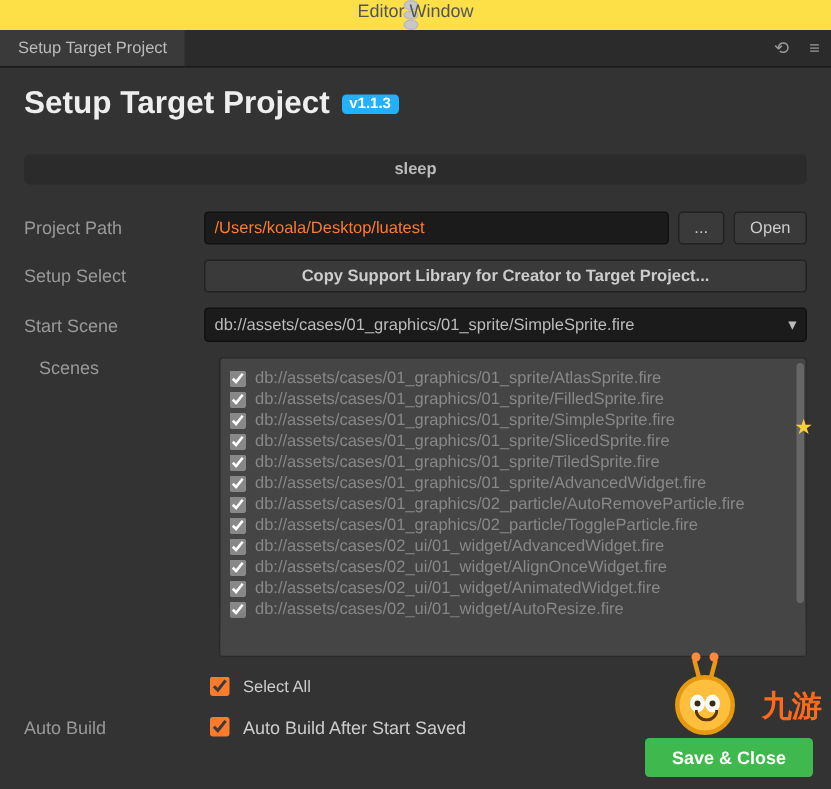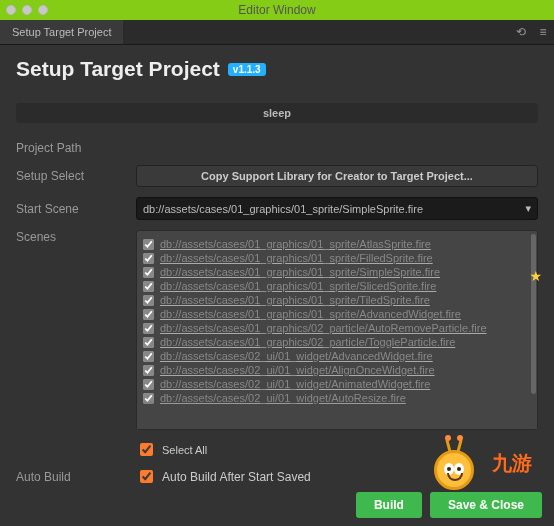--- a/index.html
+++ b/index.html
@@ -1,48 +1,48 @@
 <!DOCTYPE html>
 <html><head>
 <meta charset="utf-8">
 <style>
   * { box-sizing: border-box; font-family: -apple-system, Helvetica, Arial, sans-serif; }
   body { margin:0; background:#333; width:554px; height:526px; overflow:hidden; color:#aaa; font-size:12px; }
-  .mac-bar { height:20px; background:#84cc16; display:flex; align-items:center; padding:0 6px; position:relative; }
+  .mac-bar { height:20px; background:#fde047; display:flex; align-items:center; padding:0 6px; position:relative;flex-direction:column; }
   .traffic { width:10px; height:10px; border-radius:50%; background:#c8c8c8; margin-right:6px; border:1px solid #bbb; }
   .mac-title { position:absolute; left:0; right:0; text-align:center; font-size:12px; color:#555; }
   .tabrow { display:flex; align-items:center; background:#2b2b2b; border-bottom:1px solid #1a1a1a; }
   .tab { padding:6px 12px; background:#3a3a3a; color:#bbb; font-size:11px; }
   .tabrow .spacer { flex:1; }
   .tabicon { width:22px; text-align:center; color:#999; font-size:12px; }
   .container { padding:12px 16px 10px 16px; }
   .title-row { display:flex; align-items:center; gap:8px; }
   .title { color:#eee; font-weight:600; font-size:21px; }
   .badge { background:#22b0ff; color:#fff; border-radius:3px; padding:1px 5px; font-size:10px; font-weight:600; }
   .sub-bar { margin-top:22px; background:#2b2b2b; border-radius:4px; height:20px; display:flex; align-items:center; justify-content:center; color:#bbb; font-weight:600; font-size:11px; }
   .form { margin-top:18px; }
   .row { display:flex; align-items:center; margin-bottom:10px; }
   .label { width:120px; color:#999; font-size:12px; }
   .ctrl { flex:1; display:flex; gap:6px; }
   input.text { flex:1; background:#1b1b1b; border:1px solid #111; border-radius:3px; padding:4px 6px; color:#ff7b2b; font-size:11px; }
   .btn { background:#3a3a3a; border:1px solid #222; color:#ccc; border-radius:3px; padding:4px 10px; font-size:11px; }
   .btn.wide { flex:1; text-align:center; font-weight:600; }
   .select { flex:1; background:#1b1b1b; border:1px solid #111; border-radius:3px; padding:4px 6px; color:#bbb; font-size:11px; display:flex; justify-content:space-between; align-items:center; }
   .list-wrap { flex:1; position:relative; }
-  .list { background:#454545; border:1px solid #2a2a2a; border-radius:3px; height:200px; overflow:hidden; padding:6px 4px;text-decoration:underline; }
+  .list { background:#454545; border:1px solid #2a2a2a; border-radius:3px; height:200px; overflow:hidden; padding:6px 4px; }
   .item { display:flex; align-items:center; gap:6px; padding:1px 2px; font-size:11px; color:#888; white-space:nowrap; }
   .item input[type=checkbox]{ width:11px; height:11px; accent-color:#888; margin:0; }
   .fade-bottom { position:absolute; left:1px; right:1px; bottom:1px; height:30px; background:linear-gradient(to bottom, rgba(69,69,69,0), #454545); pointer-events:none; }
   .star { position:absolute; right:-4px; top:38px; color:#ffcf3a; font-size:14px; }
   .scrollbar { position:absolute; right:2px; top:4px; width:5px; height:160px; background:#666; border-radius:3px; }
   .check-row { display:flex; align-items:center; gap:6px; margin-left:120px; margin-bottom:8px; color:#ccc; font-size:11px; }
   .check-row input { accent-color:#ff7b2b; width:13px; height:13px; }
   .bottom { position:absolute; bottom:8px; right:12px; display:flex; gap:8px; }
   .btn-g { background:#3fb94d; color:#fff; border:none; border-radius:3px; padding:6px 18px; font-size:12px; font-weight:600; }
-  .logo { position:absolute; right:22px; bottom:36px; display:flex; align-items:flex-start; gap:18px; }
+  .logo { position:absolute; right:6px; bottom:36px; display:flex; align-items:center; gap:18px; }
   .logo-face { width:40px; height:40px; border-radius:50%; background:#ffbf3c; border:3px solid #e59a12; position:relative; }
   .eye { position:absolute; width:10px; height:12px; background:#fff; border-radius:50%; top:10px; }
   .eye.l{left:7px;} .eye.r{right:7px;}
   .pupil { width:4px; height:4px; background:#3a2a10; border-radius:50%; position:absolute; top:4px; left:3px; }
   .mouth { position:absolute; width:16px; height:8px; border:2px solid #5a3814; border-top:none; border-radius:0 0 16px 16px; bottom:6px; left:10px; }
   .antenna { position:absolute; width:3px; height:14px; background:#e59a12; top:-14px; border-radius:2px; }
   .antenna.l{left:10px; transform:rotate(-15deg);} .antenna.r{right:10px; transform:rotate(15deg);}
   .ball { position:absolute; top:-18px; width:6px; height:6px; background:#ff8a3a; border-radius:50%; }
   .ball.l{left:8px;} .ball.r{right:8px;}
   .logo-txt { color:#ff6b1a; font-weight:800; font-size:20px; }
@@ -68,40 +68,45 @@
   <div class="title-row">
     <span class="title">Setup Target Project</span>
     <span class="badge">v1.1.3</span>
   </div>
   <div class="sub-bar">sleep</div>
 
   <div class="form">
 
     <div class="row">
       <div class="label">Project Path</div>
+      <div class="ctrl">
+        <input class="text" value="/Users/koala/Desktop/luatest" style="">
+        <button class="btn">...</button>
+        <button class="btn">Open</button>
+      </div>
     </div>
 
     <div class="row">
       <div class="label">Setup Select</div>
       <div class="ctrl">
         <button class="btn wide">Copy Support Library for Creator to Target Project...</button>
       </div>
     </div>
 
     <div class="row">
       <div class="label">Start Scene</div>
       <div class="ctrl">
         <div class="select">
           <span>db://assets/cases/01_graphics/01_sprite/SimpleSprite.fire</span>
           <span>▾</span>
         </div>
       </div>
     </div>
 
-    <div class="row" style="align-items:flex-start;">
+    <div class="row" style="align-items:flex-start;margin-left:10px;">
       <div class="label">Scenes</div>
       <div class="list-wrap">
         <div class="list" id="scene-list">
             <div class="item">
               <input type="checkbox" checked="" style="">
               <span>db://assets/cases/01_graphics/01_sprite/AtlasSprite.fire</span>
             </div>
             <div class="item">
               <input type="checkbox" checked="" style="">
               <span>db://assets/cases/01_graphics/01_sprite/FilledSprite.fire</span>
@@ -180,15 +185,14 @@
       </div>
     <div class="eye r">
         <div class="pupil"></div>
       </div>
     <div class="mouth"></div>
   </div>
   <span class="logo-txt">九游</span>
 </div>
 
 <div class="bottom">
-  <button class="btn-g">Build</button>
   <button class="btn-g">Save &amp; Close</button>
 </div>
 
 </body></html>

